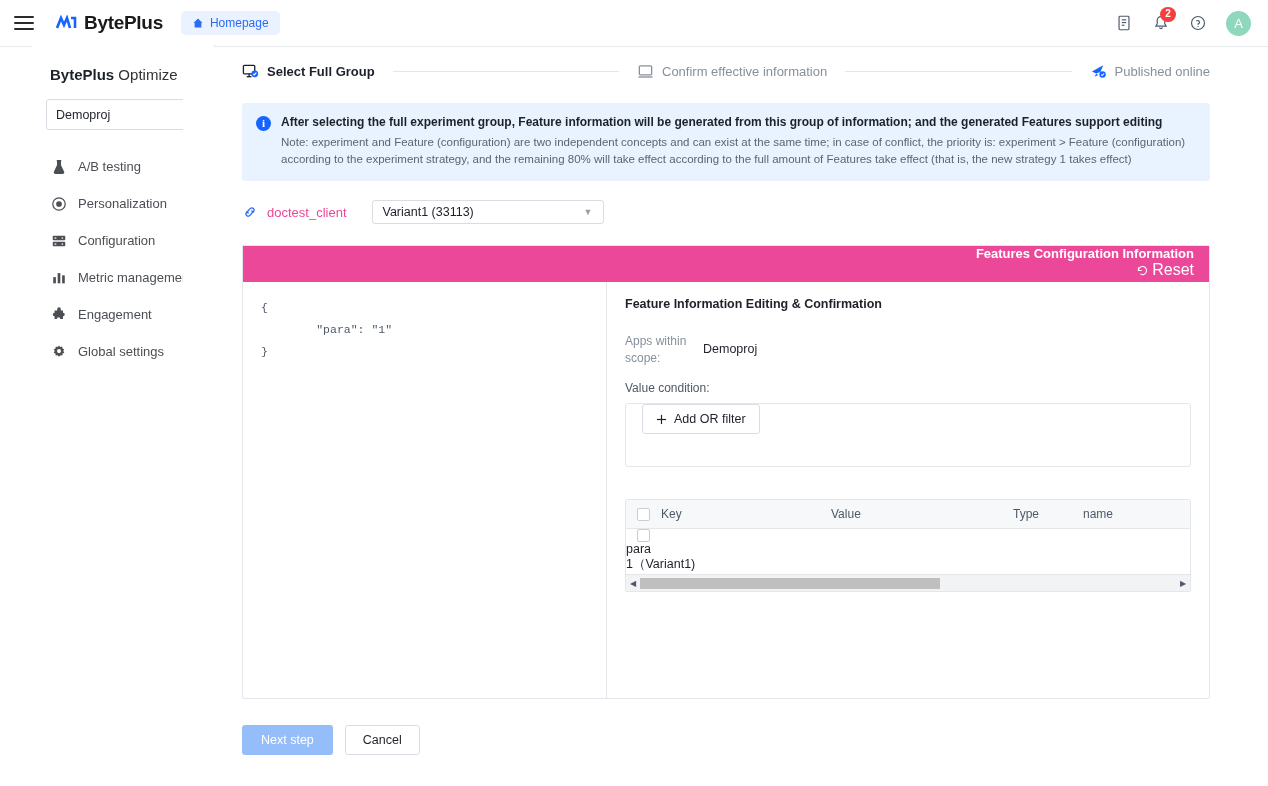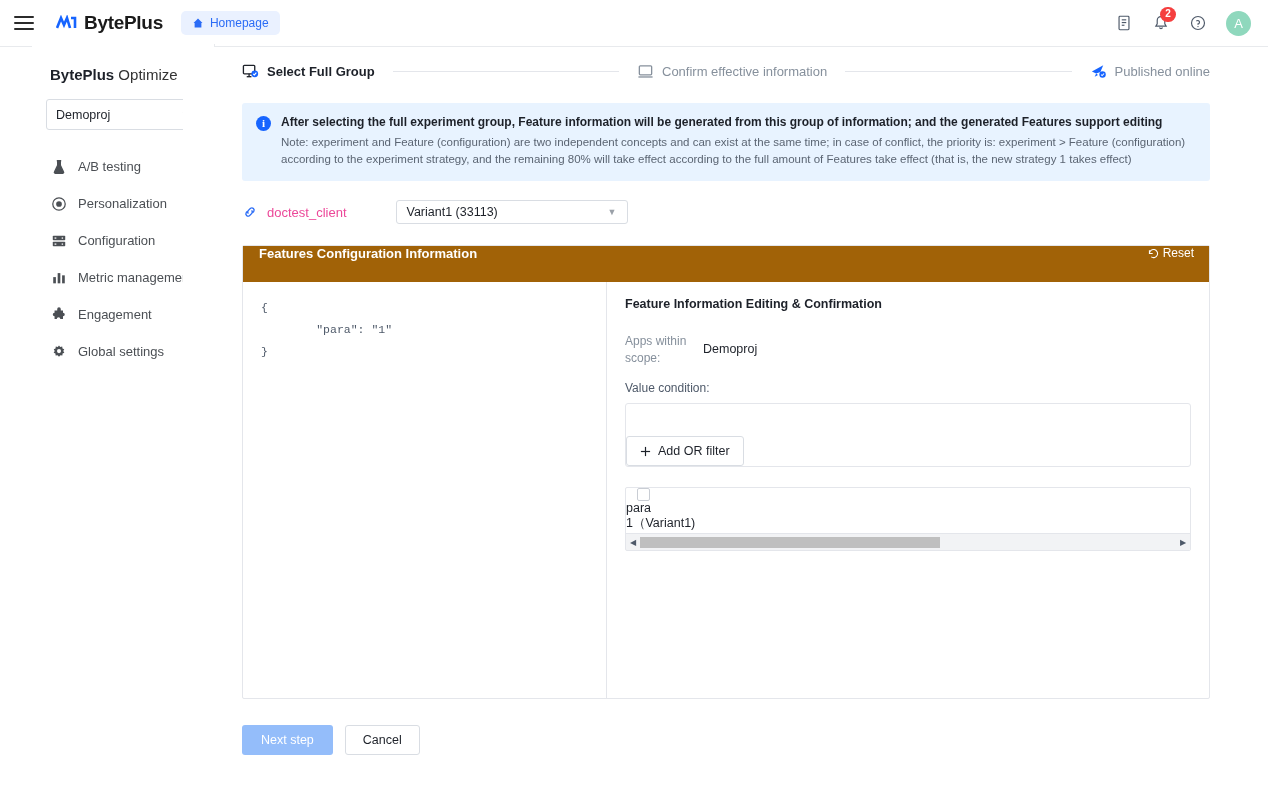--- a/index.html
+++ b/index.html
@@ -103,57 +103,57 @@
 
   
   .client-row {
     display: flex; align-items: center; gap: 9px; margin: 19px 0 0 59px;
   }
   .link-icon { color: #2b6cf6; width: 16px; height: 16px; display: flex; }
   .client-name { font-size: 13px; color: #ec4899; margin-right: 16px; }
   .variant-select {
     width: 232px; height: 24px; border: 1px solid #d9dde3; border-radius: 3px;
     display: flex; align-items: center; padding: 0 10px; font-size: 12.5px;
-    color: #1d2129; cursor: pointer; background: #fff; margin-left: 24px;
+    color: #1d2129; cursor: pointer; background: #fff;
   }
   .variant-select .caret { margin-left: auto; color: #9aa0a8; font-size: 9px; }
 
   
   .card {
     margin: 21px 58px 0 59px; border: 1px solid #e4e6eb; border-radius: 2px;
     background: #fff; height: 454px; display: flex; flex-direction: column;
   }
   .card-head {
-    height: 36px; background: #a16207; color: #fff; display: flex;
-    align-items: flex-start; padding: 0 15px 0 16px; font-size: 13px; font-weight: bold;
+    height: 36px; background: #ec4899; color: #fff; display: flex;
+    align-items: flex-end; padding: 0 15px 0 16px; font-size: 13px; font-weight: bold; flex-direction: column;
   }
   .reset-btn {
     margin-left: auto; display: flex; align-items: center; gap: 3px;
-    font-size: 12px; font-weight: normal; cursor: pointer; color: #fff;
+    font-size: 16px; font-weight: normal; cursor: pointer; color: #fff;
   }
   .card-body { flex: 1; display: flex; min-height: 0; }
   .pane-left {
     width: 367px; border-right: 1px solid #e4e6eb; padding: 15px 18px 0 18px;
   }
   .pane-right { flex: 1; padding: 15px 18px 0 18px; }
   .pane-title { font-size: 12.5px; font-weight: bold; color: #1d2129; margin-bottom: 22px; }
   .json-block {
     font-family: "Liberation Mono", monospace; font-size: 11.5px;
     color: #4e5969; line-height: 22px; white-space: pre;
   }
 
   .field-row { display: flex; margin-bottom: 14px; }
   .field-label {
     width: 78px; font-size: 12px; color: #86909c; line-height: 17px; flex: none;
   }
   .field-value { font-size: 12.5px; color: #1d2129; padding-top: 9px; }
   .sec-label { font-size: 12px; color: #4e5969; margin: 4px 0 8px 0; }
   .filter-box {
     border: 1px solid #e4e6eb; border-radius: 3px; height: 64px;
-    display: flex; align-items: flex-end; margin-bottom: 20px;
+    display: flex; align-items: flex-start; padding-left: 16px; margin-bottom: 32px;
   }
   .add-or-btn {
     border: 1px solid #d9dde3; border-radius: 3px; background: #fff;
     height: 30px; padding: 0 13px; display: flex; align-items: center; gap: 7px;
     font-size: 12.5px; color: #1d2129; cursor: pointer;
   }
   .req-label { font-size: 12px; color: #4e5969; margin-bottom: 9px; }
   .req-label .star { color: #f53f3f; margin-right: 3px; }
   .q-icon {
     display: inline-block; width: 12px; height: 12px; border: 1px solid #86909c;
@@ -444,20 +444,29 @@
                     <line x1="6" y1="1" x2="6" y2="11" stroke="#1d2129" stroke-width="1.3"></line>
                     <line x1="1" y1="6" x2="11" y2="6" stroke="#1d2129" stroke-width="1.3"></line>
                   </svg>
               </span>
               <span>Add OR filter</span>
             </button>
           </div>
 
 
           <div class="tbl-wrap">
+            <div class="tbl-head">
+              <div class="c-check">
+                <span class="chk"></span>
+              </div>
+              <div class="c-key">Key</div>
+              <div class="c-val">Value</div>
+              <div class="c-type">Type</div>
+              <div class="c-name">name</div>
+            </div>
             <div class="tbl-row">
               <div class="c-check">
                 <span class="chk"></span>
               </div>
               <div class="c-key">para</div>
               <div class="c-val muted-val">1（Variant1)</div>
               <div class="c-type">string</div>
               <div class="c-name">
                 <input class="name-input" value="para" style="">
               </div>

